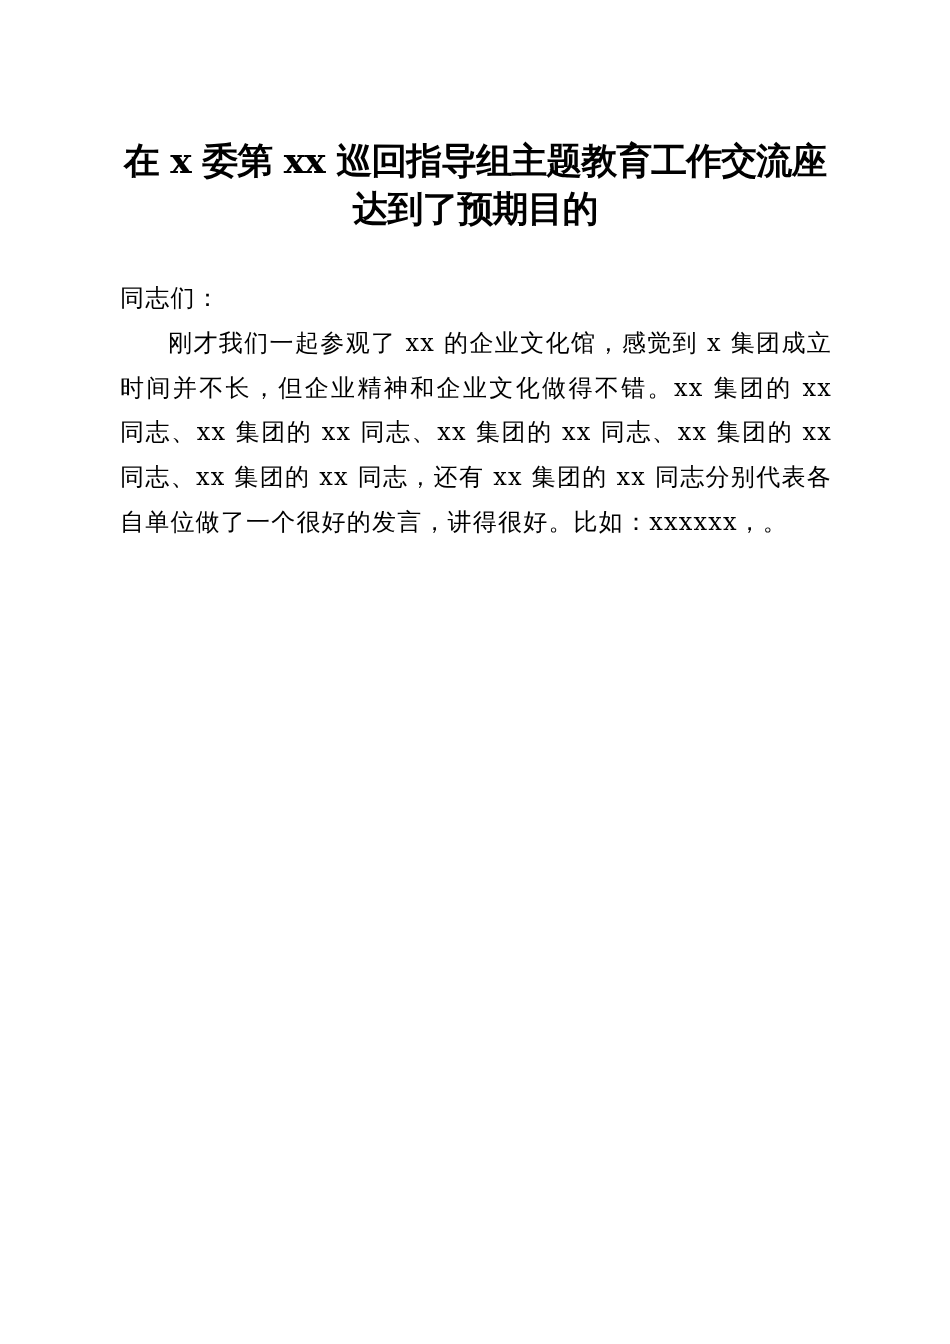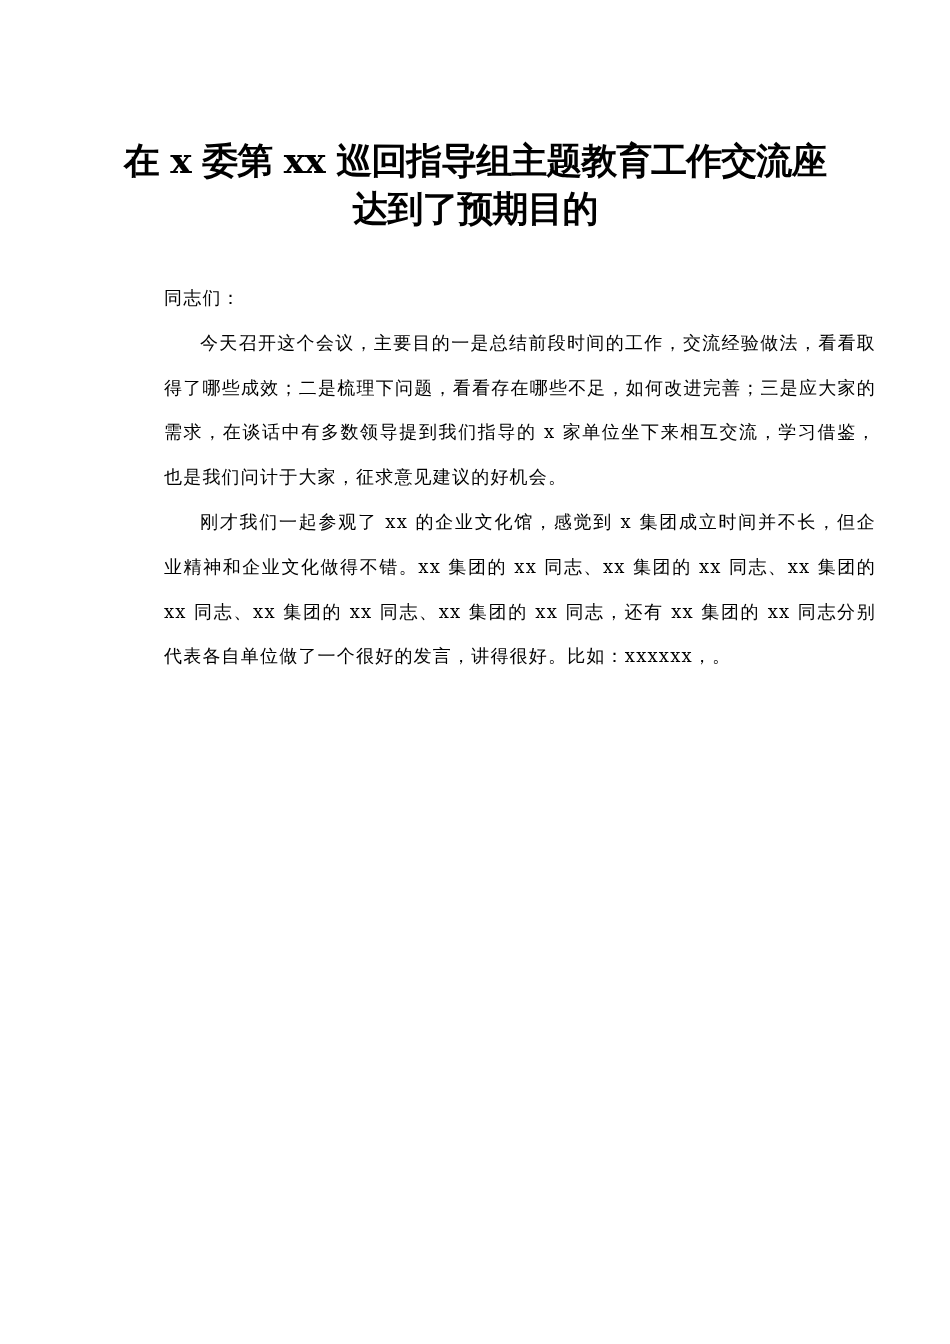--- a/index.html
+++ b/index.html
@@ -35,40 +35,38 @@
       line-height: 48px;
       letter-spacing: -1px;
     }
     .title span { display: block; }
     .body {
       position: absolute;
       left: 120px;
       top: 276px;
       width: 712px;
       font-family: "DejaVu Serif", "Liberation Serif", serif;
-      font-size: 18px;
+      font-size: 24px;
       line-height: 44.8px;
       letter-spacing: 1.2px;
       text-align: justify;
-      margin-left: 44px;
     }
     .body p {
       margin: 0;
     }
     .body p.indent {
       text-indent: 2em;
     }
   </style>
 </head>
 <body>
 
 <div class="page">
   <h1 class="title">
     <span>在 x 委第 xx 巡回指导组主题教育工作交流座</span>
     <span>达到了预期目的</span>
   </h1>
 
   <div class="body">
     <p>同志们：</p>
-    <p class="indent">今天召开这个会议，主要目的一是总结前段时间的工作，交流经验做法，看看取得了哪些成效；二是梳理下问题，看看存在哪些不足，如何改进完善；三是应大家的需求，在谈话中有多数领导提到我们指导的 x 家单位坐下来相互交流，学习借鉴，也是我们问计于大家，征求意见建议的好机会。</p>
     <p class="indent">刚才我们一起参观了 xx 的企业文化馆，感觉到 x 集团成立时间并不长，但企业精神和企业文化做得不错。xx 集团的 xx 同志、xx 集团的 xx 同志、xx 集团的 xx 同志、xx 集团的 xx 同志、xx 集团的 xx 同志，还有 xx 集团的 xx 同志分别代表各自单位做了一个很好的发言，讲得很好。比如：xxxxxx，。</p>
   </div>
 </div>
 
 </body></html>

